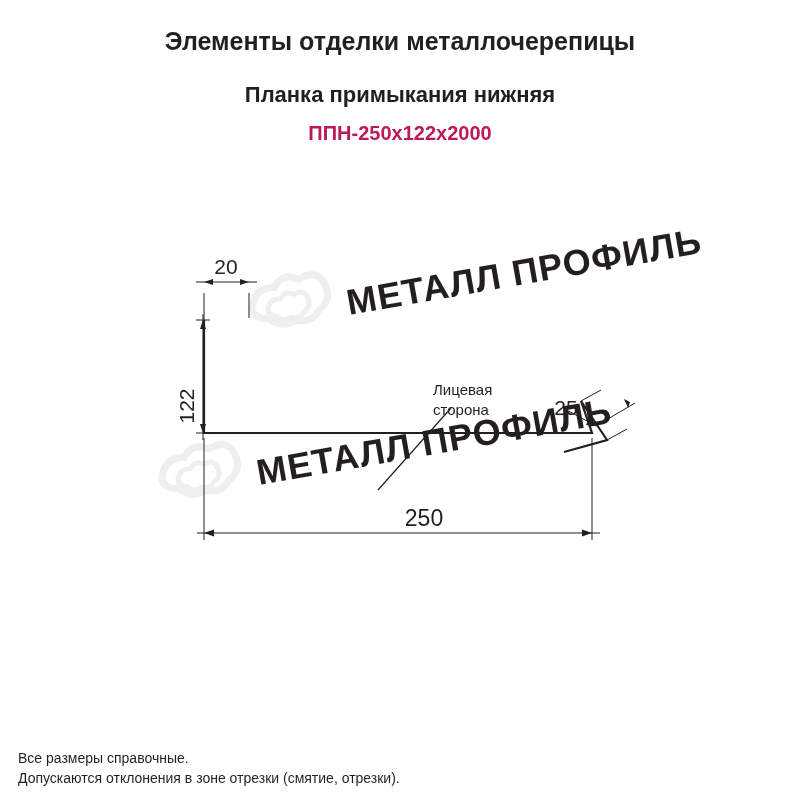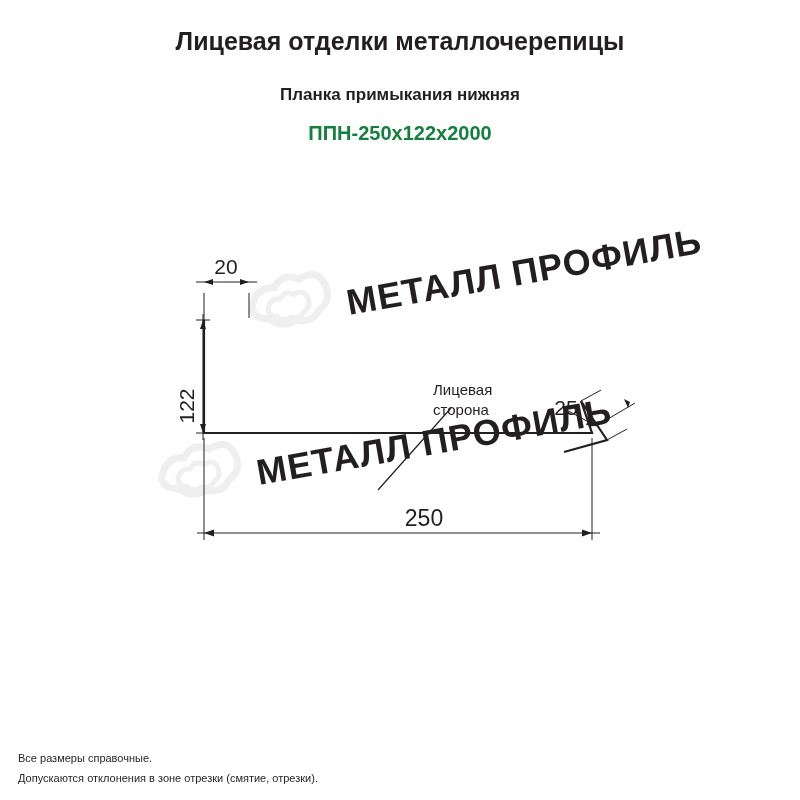--- a/index.html
+++ b/index.html
@@ -28,30 +28,30 @@
   }
   .main-title {
     font-size: 25px;
     font-weight: bold;
     letter-spacing: 0px;
     color: #231f20;
     line-height: 30px;
   }
   .sub-title {
     margin-top: 27px;
-    font-size: 17px;
+    font-size: 22px;
     font-weight: bold;
     color: #231f20;
     line-height: 24px;
   }
   .code-title {
     margin-top: 14px;
     font-size: 20px;
     font-weight: bold;
-    color: #15803d;
+    color: #be185d;
     line-height: 24px;
   }
   .drawing {
     position: absolute;
     top: 190px;
     left: 0;
     width: 712px;
     height: 470px;
   }
   .watermark {
@@ -59,21 +59,21 @@
     left: 0;
     top: 0;
     width: 800px;
     height: 800px;
     pointer-events: none;
   }
   .footer {
     position: absolute;
     left: 18px;
     bottom: 12px;
-    font-size: 11px;
+    font-size: 14px;
     line-height: 20px;
     color: #231f20;
   }
   .footer div { white-space: nowrap; }
   svg { display: block; }
   text {
     font-family: "Liberation Sans", sans-serif;
     fill: #231f20;
   }
 </style>
@@ -93,21 +93,21 @@
     <g transform="translate(160,470) rotate(-10)" opacity="1">
       <g>
         <path d="M0,10 q6,-22 26,-18 q10,-14 26,-4 q18,-8 24,8 q6,18 -10,26 q-8,12 -24,6 q-16,6 -26,-6 q-14,-2 -16,-12 z" fill="none" stroke="#efefef" stroke-width="7"></path>
         <path d="M16,12 q4,-10 14,-8 q6,-8 14,-2 q10,-4 13,5 q3,10 -6,14 q-5,7 -13,3 q-9,4 -14,-3 q-8,-1 -8,-9 z" fill="none" stroke="#efefef" stroke-width="5"></path>
       </g>
       <text x="95" y="32" font-size="36" font-weight="bold" fill="#efefef" letter-spacing="1">МЕТАЛЛ ПРОФИЛЬ</text>
     </g>
   </svg>
 
   <div class="title-block">
-    <div class="main-title">Лицевая отделки металлочерепицы</div>
+    <div class="main-title">Элементы отделки металлочерепицы</div>
     <div class="sub-title">Планка примыкания нижняя</div>
     <div class="code-title">ППН-250х122х2000</div>
   </div>
 
   <div class="drawing">
     <svg width="800" height="470" viewBox="0 0 800 470">
 
       <g fill="none" stroke="#231f20" stroke-width="2.2" stroke-linejoin="miter" stroke-linecap="butt">
         <path d="M204,130 L204,243 L592,243 L581,211 L607,250 L564,262"></path>
       </g>

